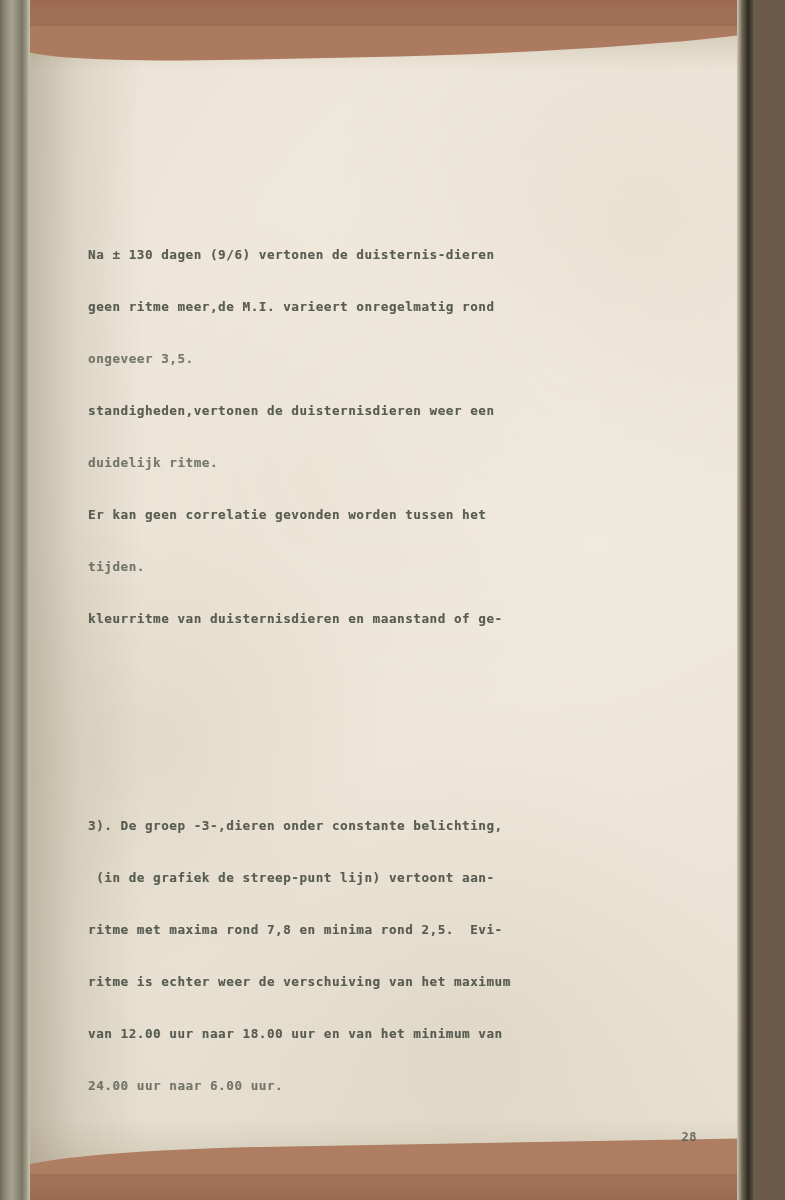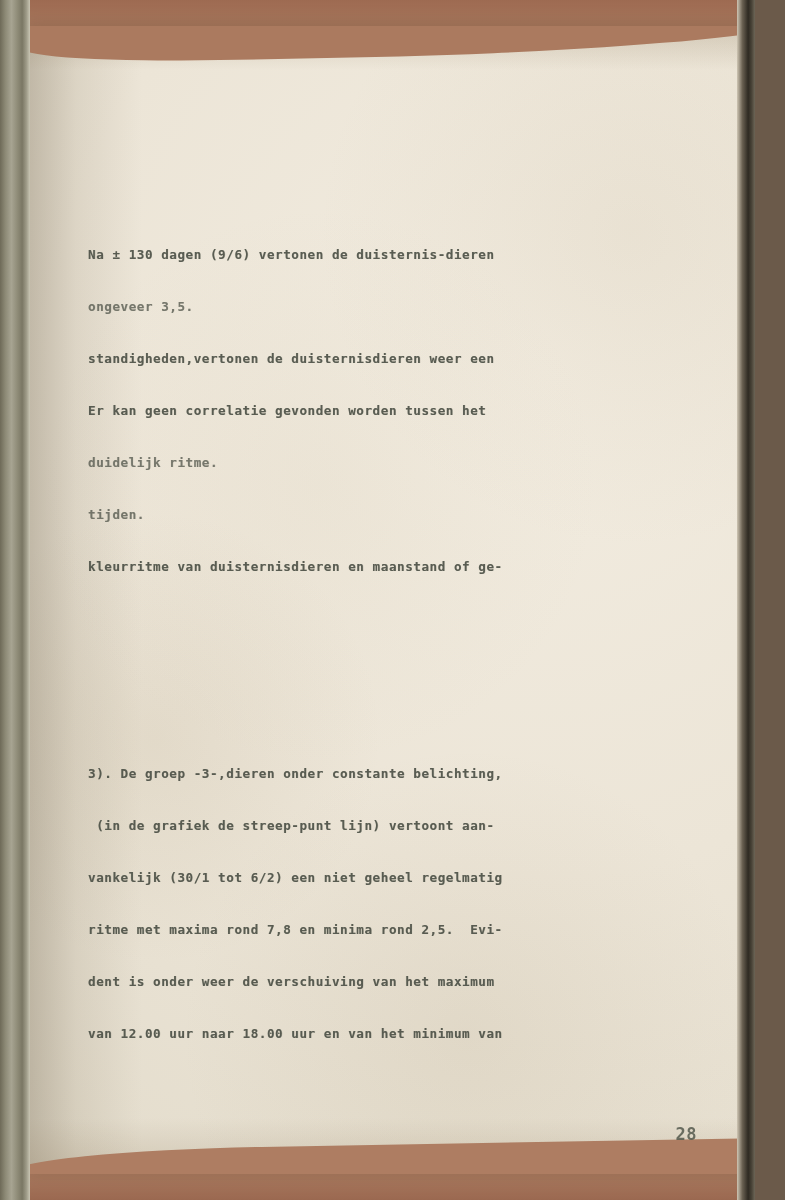--- a/index.html
+++ b/index.html
@@ -177,21 +177,21 @@
     transform: scaleX(-1);
   }
 
   
   .folio {
     position: absolute;
     right: 58px;
     bottom: 56px;
     z-index: 5;
     font-family: "DejaVu Sans Mono", monospace;
-    font-size: 17px;
+    font-size: 12px;
     font-weight: 700;
     color: #555a4e;
     letter-spacing: .5px;
     opacity: .85;
   }
 </style>
 </head>
 <body>
 
 <div id="scan">
@@ -208,37 +208,38 @@
     <div class="bow-bottom"></div>
   </div>
 
   <div class="bleed" style="left:560px; top:330px; width:200px;"></div>
   <div class="bleed" style="left:40px; top:760px; width:120px;"></div>
 
   <div class="typescript">
 
     <div class="para">
       <span class="line">Na ± 130 dagen (9/6) vertonen de duisternis-dieren</span>
+      <span class="line">geen ritme meer,de M.I. varieert onregelmatig rond</span>
       <span class="line faint">ongeveer 3,5.</span>
       <span class="line">standigheden,vertonen de duisternisdieren weer een</span>
+      <span class="line faint">duidelijk ritme.</span>
       <span class="line">Er kan geen correlatie gevonden worden tussen het</span>
-      <span class="line faint">duidelijk ritme.</span>
       <span class="line faint">tijden.</span>
       <span class="line">kleurritme van duisternisdieren en maanstand of ge-</span>
     </div>
 
     <div class="gap"></div>
 
     <div class="para">
       <span class="line">3). De groep -3-,dieren onder constante belichting,</span>
       <span class="line"> (in de grafiek de streep-punt lijn) vertoont aan-</span>
-      <span class="line">vankelijk (30/1 tot 6/2) een niet geheel regelmatig</span>
       <span class="line">ritme met maxima rond 7,8 en minima rond 2,5.  Evi-</span>
-      <span class="line">dent is onder weer de verschuiving van het maximum</span>
+      <span class="line">ritme is echter weer de verschuiving van het maximum</span>
       <span class="line">van 12.00 uur naar 18.00 uur en van het minimum van</span>
+      <span class="line faint">24.00 uur naar 6.00 uur.</span>
       
       
       
       
       
       
       
       
       
       

